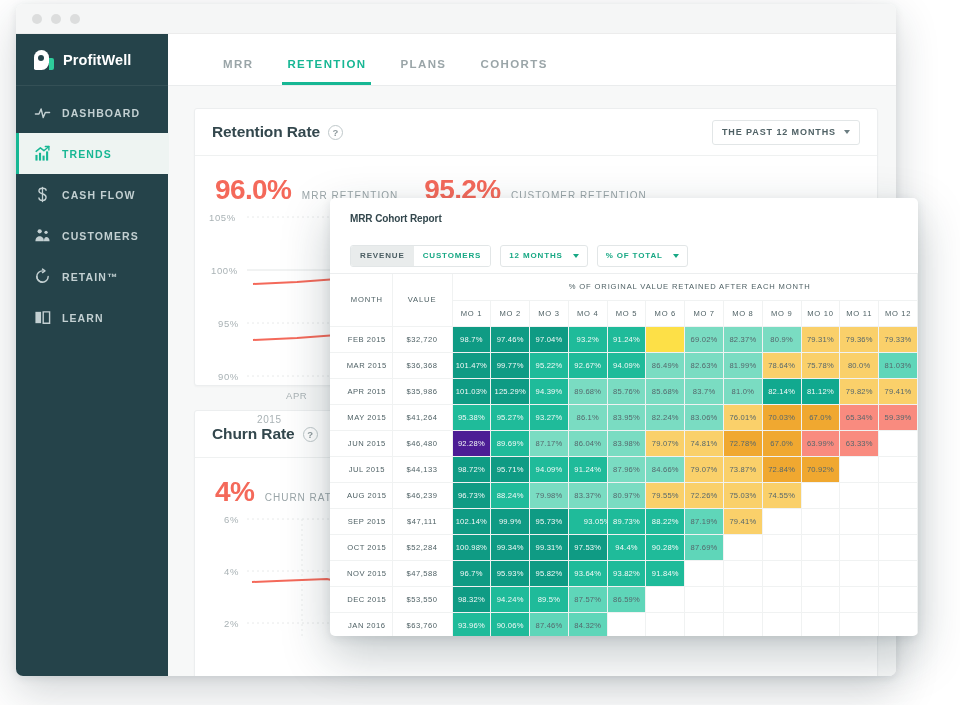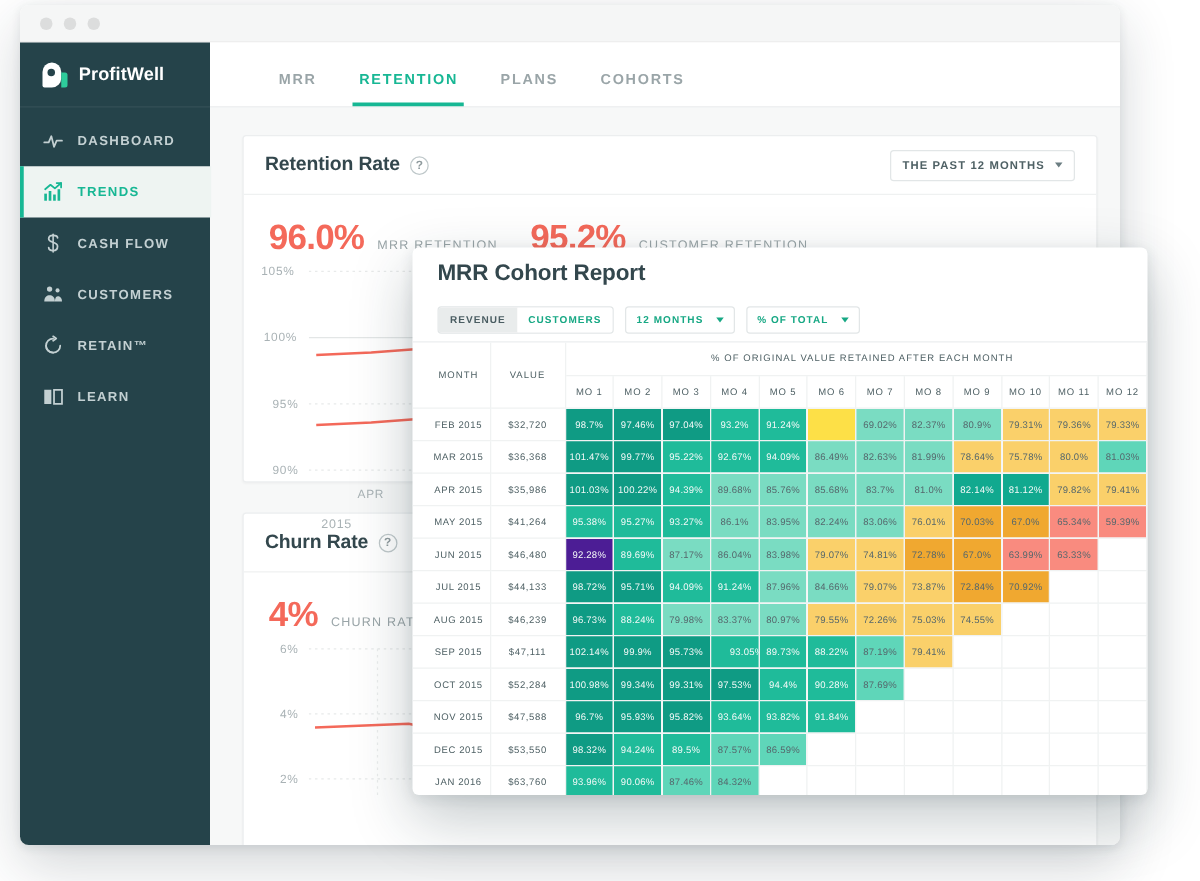--- a/index.html
+++ b/index.html
@@ -119,21 +119,21 @@
   .axlab { position: absolute; font-size: 9.5px; color: #a9b2b5; letter-spacing: .6px; }
 
   
   .modal {
     position: absolute; left: 330px; top: 198px; width: 588px; height: 438px;
     background: #fff; border-radius: 5px;
     box-shadow: 0 18px 48px rgba(25,45,55,.26), 0 3px 10px rgba(25,45,55,.10);
     z-index: 10; overflow: hidden;
   }
   .modal-head { height: 40px; display: flex; align-items: center; padding: 0 20px; }
-  .modal-title { font-size: 18px; color: #33474d; font-weight: 700; letter-spacing: -.1px; }
+  .modal-title { font-size: 10px; color: #33474d; font-weight: 700; letter-spacing: -.1px; }
   .toolbar {
     height: 36px; display: flex; align-items: center; gap: 9px; padding: 0 20px 0 20px;
     border-bottom: 1px solid #eceeef;
   }
   .seg { display: flex; border: 1px solid #e2e6e7; border-radius: 3px; overflow: hidden; height: 22px; }
   .seg div {
     padding: 0 9px; display: flex; align-items: center;
     font-size: 8px; font-weight: 700; letter-spacing: .85px; color: #17a884; cursor: pointer;
     background: #fff;
   }
@@ -420,21 +420,21 @@
               <td class="cell lite" style="background: rgb(122, 220, 194);">81.99%</td>
               <td class="cell lite" style="background: rgb(250, 208, 106);">78.64%</td>
               <td class="cell lite" style="background: rgb(250, 208, 106);">75.78%</td>
               <td class="cell lite" style="background: rgb(250, 208, 106);">80.0%</td>
               <td class="cell lite" style="background: rgb(95, 214, 185);">81.03%</td>
             </tr>
             <tr>
               <td class="cmonth">APR 2015</td>
               <td class="cvalue">$35,986</td>
               <td class="cell dark" style="background: rgb(15, 155, 132);">101.03%</td>
-              <td class="cell dark" style="background: rgb(15, 155, 132);">100.22%</td>
+              <td class="cell dark" style="background: rgb(15, 155, 132);">125.29%</td>
               <td class="cell dark" style="background: rgb(31, 187, 154);">94.39%</td>
               <td class="cell lite" style="background: rgb(122, 220, 194);">89.68%</td>
               <td class="cell lite" style="background: rgb(122, 220, 194);">85.76%</td>
               <td class="cell lite" style="background: rgb(122, 220, 194);">85.68%</td>
               <td class="cell lite" style="background: rgb(122, 220, 194);">83.7%</td>
               <td class="cell lite" style="background: rgb(122, 220, 194);">81.0%</td>
               <td class="cell dark" style="background: rgb(17, 169, 143);">82.14%</td>
               <td class="cell dark" style="background: rgb(17, 169, 143);">81.12%</td>
               <td class="cell lite" style="background: rgb(250, 208, 106);">79.82%</td>
               <td class="cell lite" style="background: rgb(250, 208, 106);">79.41%</td>

